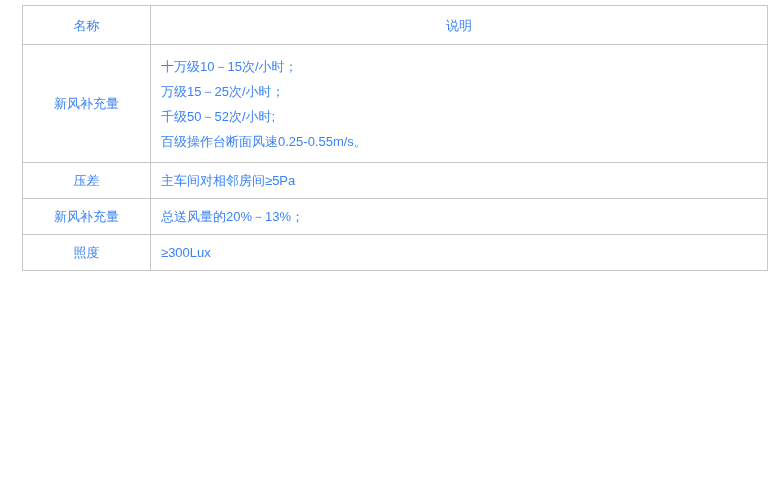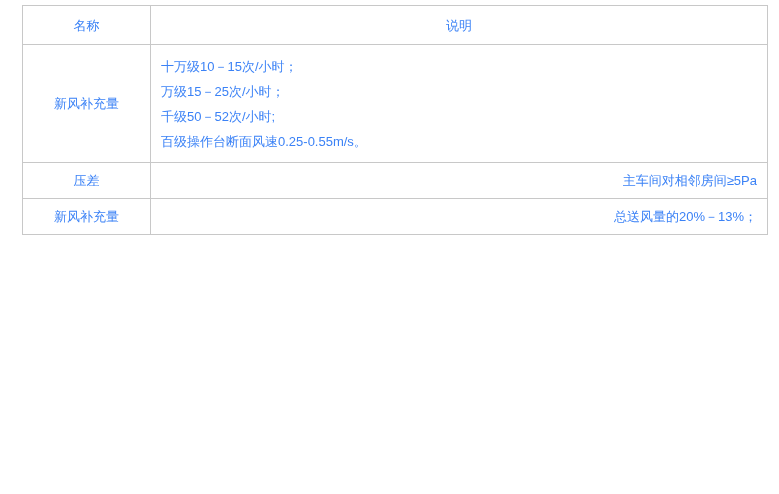--- a/index.html
+++ b/index.html
@@ -49,21 +49,20 @@
     text-align: left;
     padding: 7px 10px;
   }
   .line {
     display: block;
     padding: 3px 0;
   }
   .para {
     display: block;
     line-height: 21px;
-    text-align: right;
   }
   .row-h1 { height: 118px; }
   .row-h2 { height: 36px; }
   .row-h3 { height: 60px; }
   .row-h4 { height: 60px; }
   .row-h5 { height: 34px; }
   .row-h6 { height: 34px; }
   .row-h7 { height: 56px; }
   .row-h8 { height: 34px; }
 </style>
@@ -103,18 +102,24 @@
 
 
 
       <tr class="row-h5">
         <td class="name-cell">新风补充量</td>
         <td class="desc-cell">
           <span class="para">总送风量的20%－13%；</span>
         </td>
       </tr>
 
+      <tr class="row-h6">
+        <td class="name-cell">照度</td>
+        <td class="desc-cell">
+          <span class="para">≥300Lux</span>
+        </td>
+      </tr>
 
 
 
     </tbody>
   </table>
 </div>
 
 </body></html>

